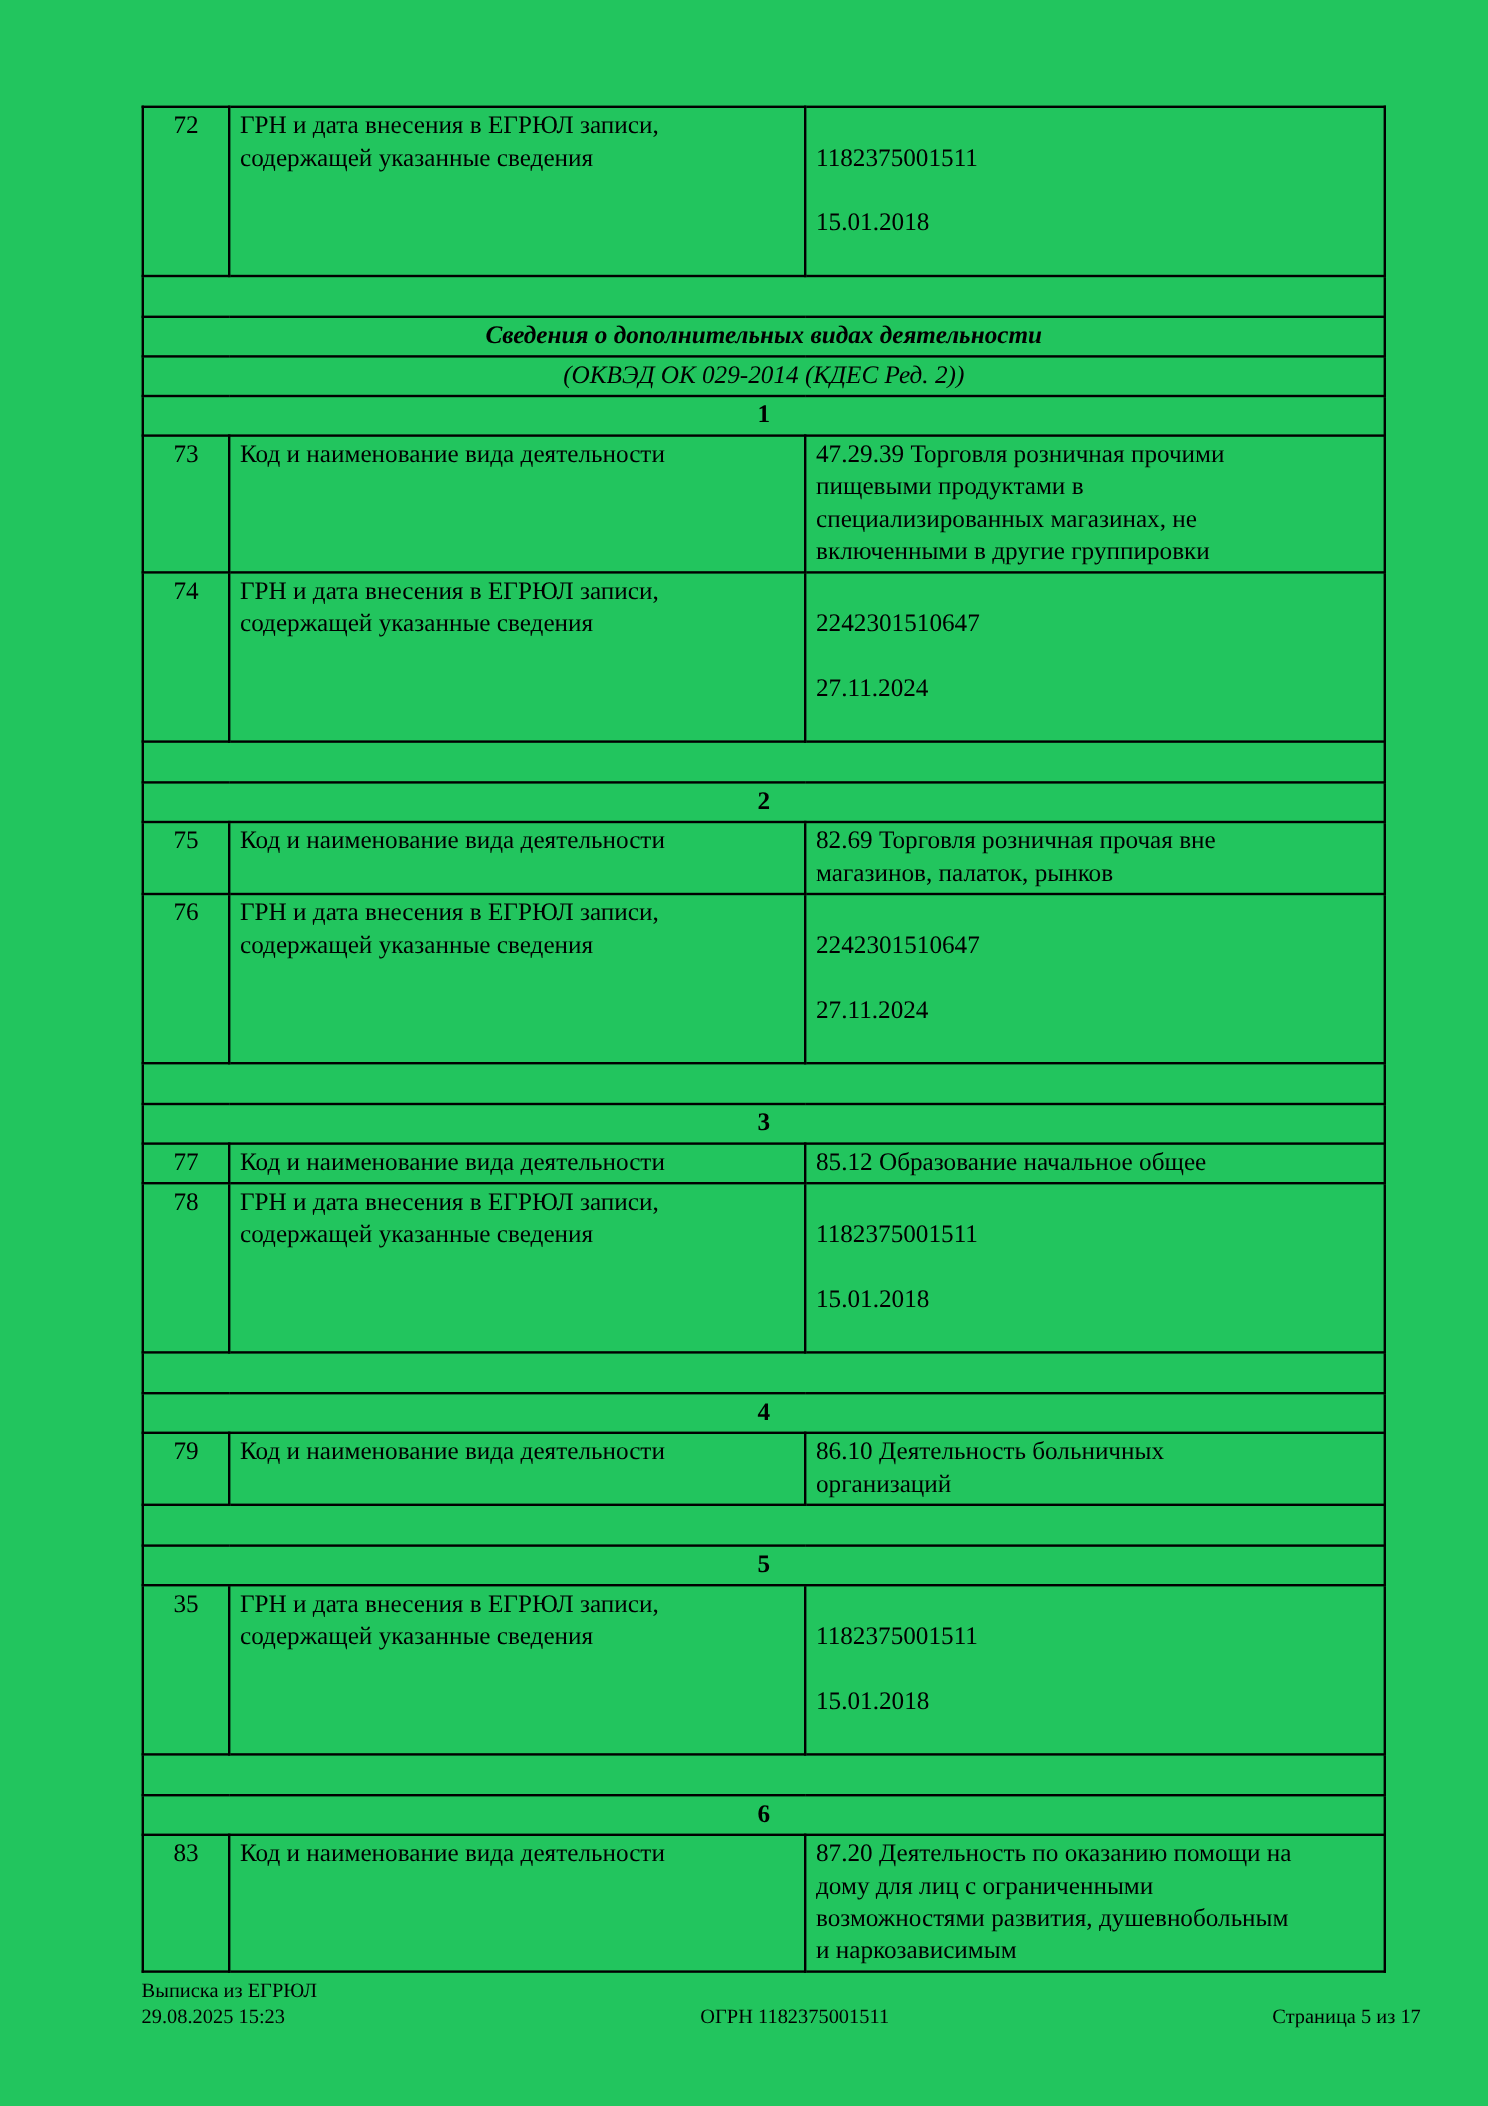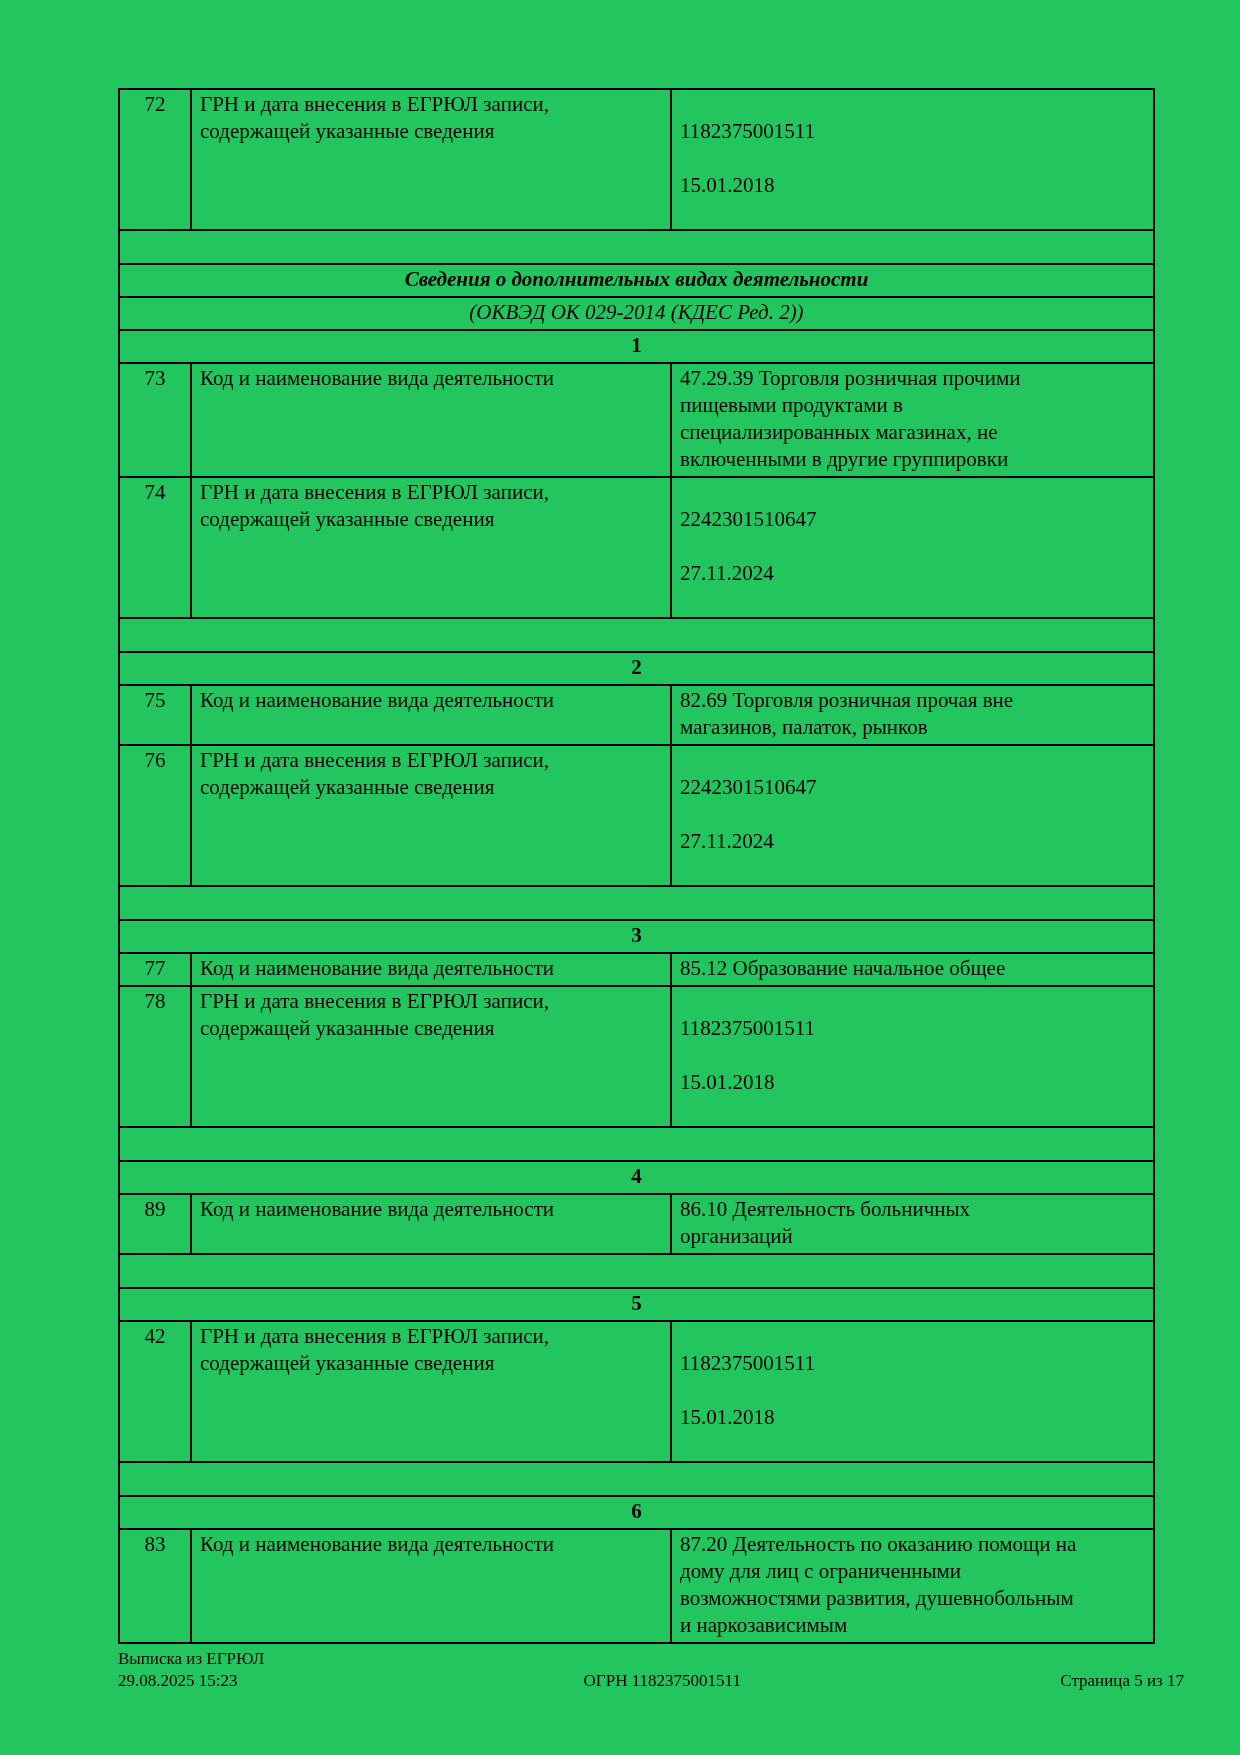--- a/index.html
+++ b/index.html
@@ -169,35 +169,35 @@
       </tr>
 
       <tr class="spacer-row">
           <td colspan="3"></td>
         </tr>
 
       <tr>
         <td colspan="3" class="num-row">4</td>
       </tr>
       <tr>
-        <td class="c1">89</td>
+        <td class="c1">79</td>
         <td class="c2">Код и наименование вида деятельности</td>
         <td class="c3">86.10 Деятельность больничных
 организаций</td>
       </tr>
 
       <tr class="spacer-row">
           <td colspan="3"></td>
         </tr>
 
       <tr>
         <td colspan="3" class="num-row">5</td>
       </tr>
       <tr>
-        <td class="c1">42</td>
+        <td class="c1">35</td>
         <td class="c2">ГРН и дата внесения в ЕГРЮЛ записи,
 содержащей указанные сведения</td>
         <td class="c3">
           <div>1182375001511</div>
           <div>15.01.2018</div>
         </td>
       </tr>
 
       <tr class="spacer-row">
           <td colspan="3"></td>

